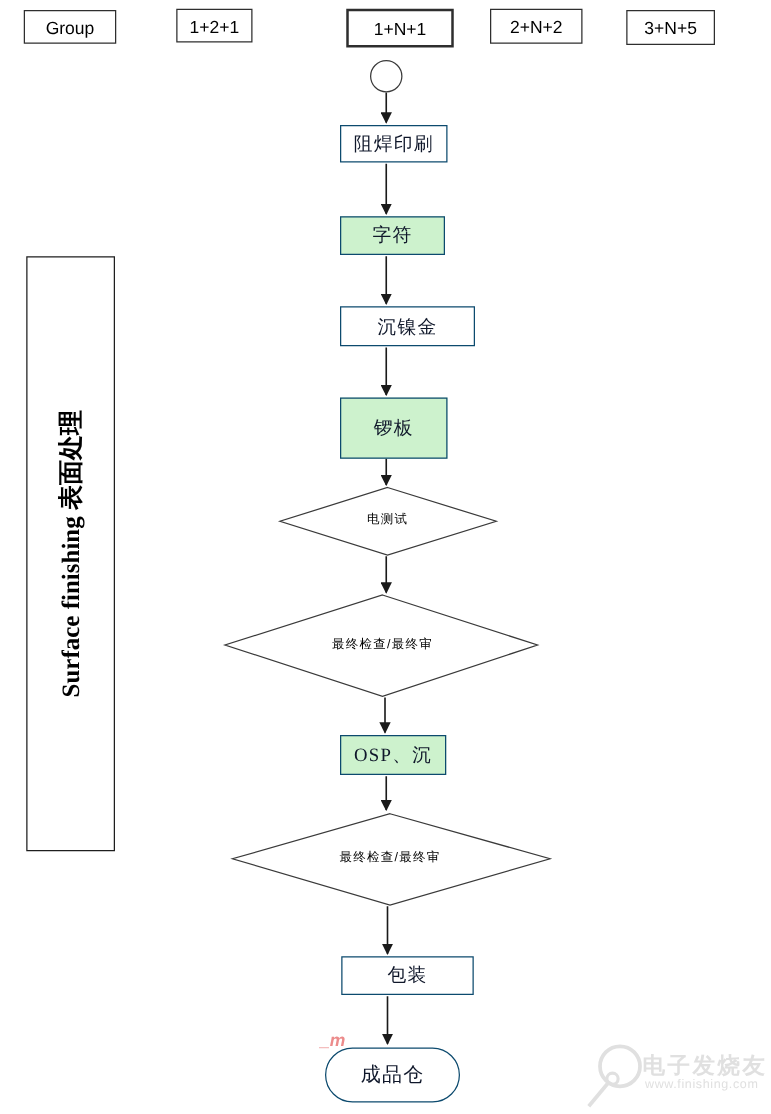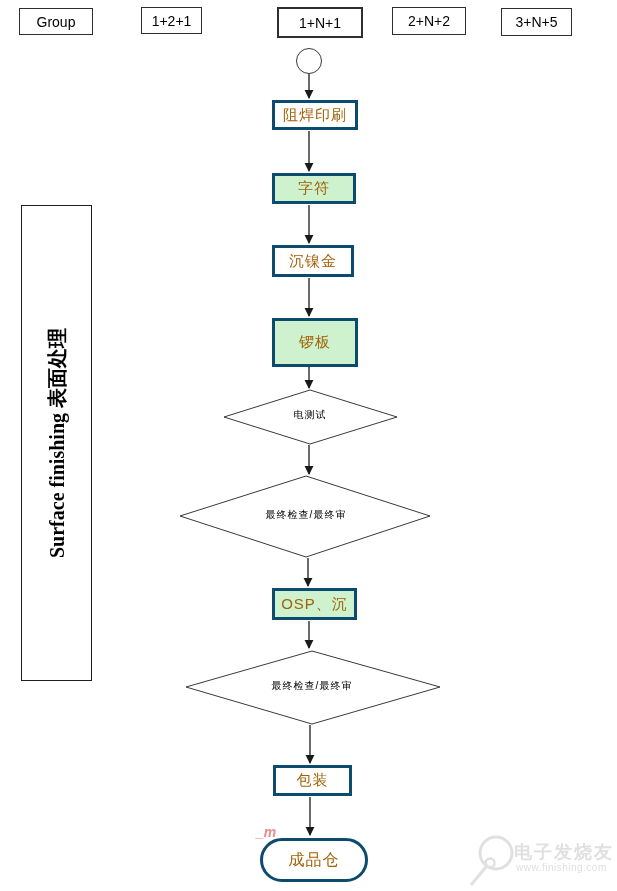--- a/index.html
+++ b/index.html
@@ -12,22 +12,22 @@
   .tbox {
     position:absolute; box-sizing:border-box;
     display:flex; align-items:center; justify-content:center;
     border:1px solid #2e2e2e; background:#fff;
     font-size:14px; color:#000;
   }
   
   .proc {
     position:absolute; box-sizing:border-box;
     display:flex; align-items:center; justify-content:center;
-    border:3px solid #0c4a6e; background:#fff;
-    font-size:15px; color:#a16207; letter-spacing:1px;
+    border:1px solid #0c4a6e; background:#fff;
+    font-size:15px; color:#0f172a; letter-spacing:1px;font-family:Liberation Serif, serif;
   }
   .green { background:var(--highlight-fill,#cdf2cd); }
   .terminator { border-radius:22px; font-size:16px; }
   
   .start-circle {
     position:absolute; box-sizing:border-box;
     border:1px solid #3a3a3a; border-radius:50%; background:#fff;
   }
   
   .dlabel {
@@ -103,24 +103,24 @@
       <circle cx="496" cy="853" r="16"></circle>
       <circle cx="490" cy="863" r="4.5" stroke-width="2.5"></circle>
       <line x1="486" y1="867" x2="471" y2="885"></line>
     </g>
   </svg>
 
   <div class="start-circle" style="left:296px;top:48px;width:26px;height:26px"></div>
 
   <div class="proc" style="left:272px;top:100px;width:86px;height:30px">阻焊印刷</div>
   <div class="proc green" style="left:272px;top:173px;width:84px;height:31px">字符</div>
-  <div class="proc" style="left:272px;top:245px;width:82px;height:32px">沉镍金</div>
+  <div class="proc" style="left:272px;top:245px;width:108px;height:32px">沉镍金</div>
   <div class="proc green" style="left:272px;top:318px;width:86px;height:49px">锣板</div>
   <div class="proc green" style="left:272px;top:588px;width:85px;height:32px">OSP、沉</div>
-  <div class="proc" style="left:273px;top:765px;width:79px;height:31px">包装</div>
+  <div class="proc" style="left:273px;top:765px;width:106px;height:31px">包装</div>
 
   <div class="dlabel" style="left:250px;top:408px;width:120px">电测试</div>
   <div class="dlabel" style="left:216px;top:508px;width:180px">最终检查/最终审</div>
   <div class="dlabel" style="left:222px;top:679px;width:180px">最终检查/最终审</div>
 
   <div class="proc terminator" style="left:260px;top:838px;width:108px;height:44px">成品仓</div>
 
   <div class="artifact">_m</div>
 
   <div class="wm-brand">电子发烧友</div>

